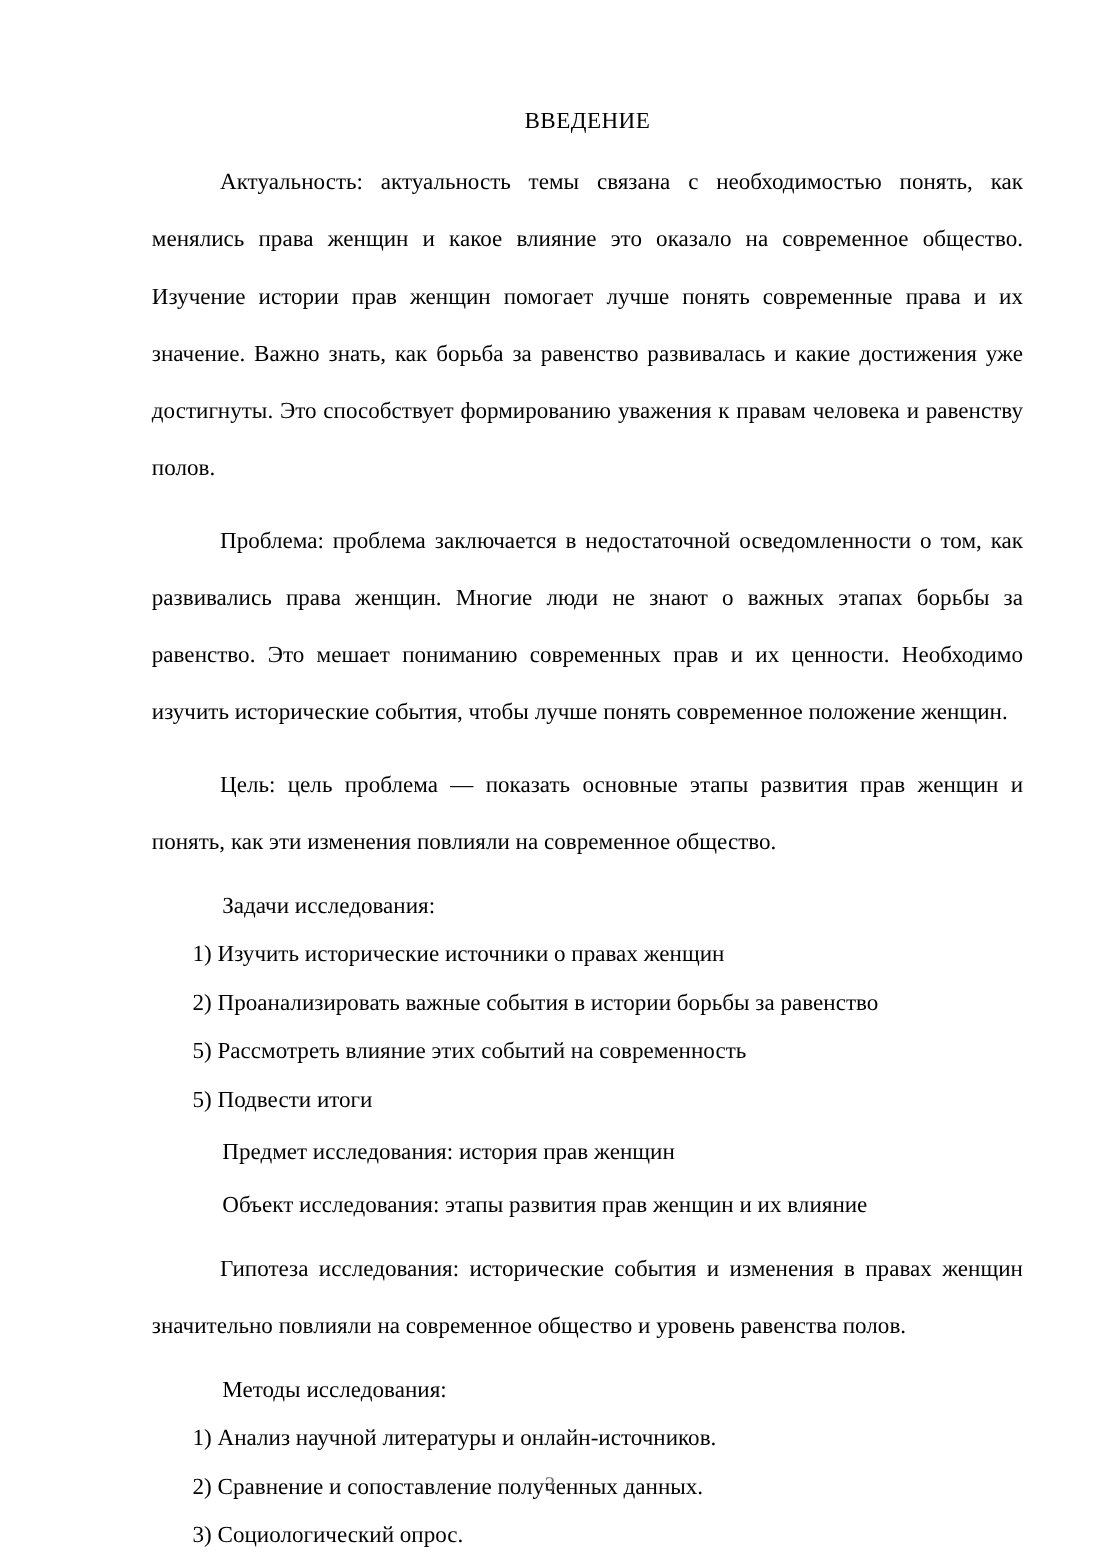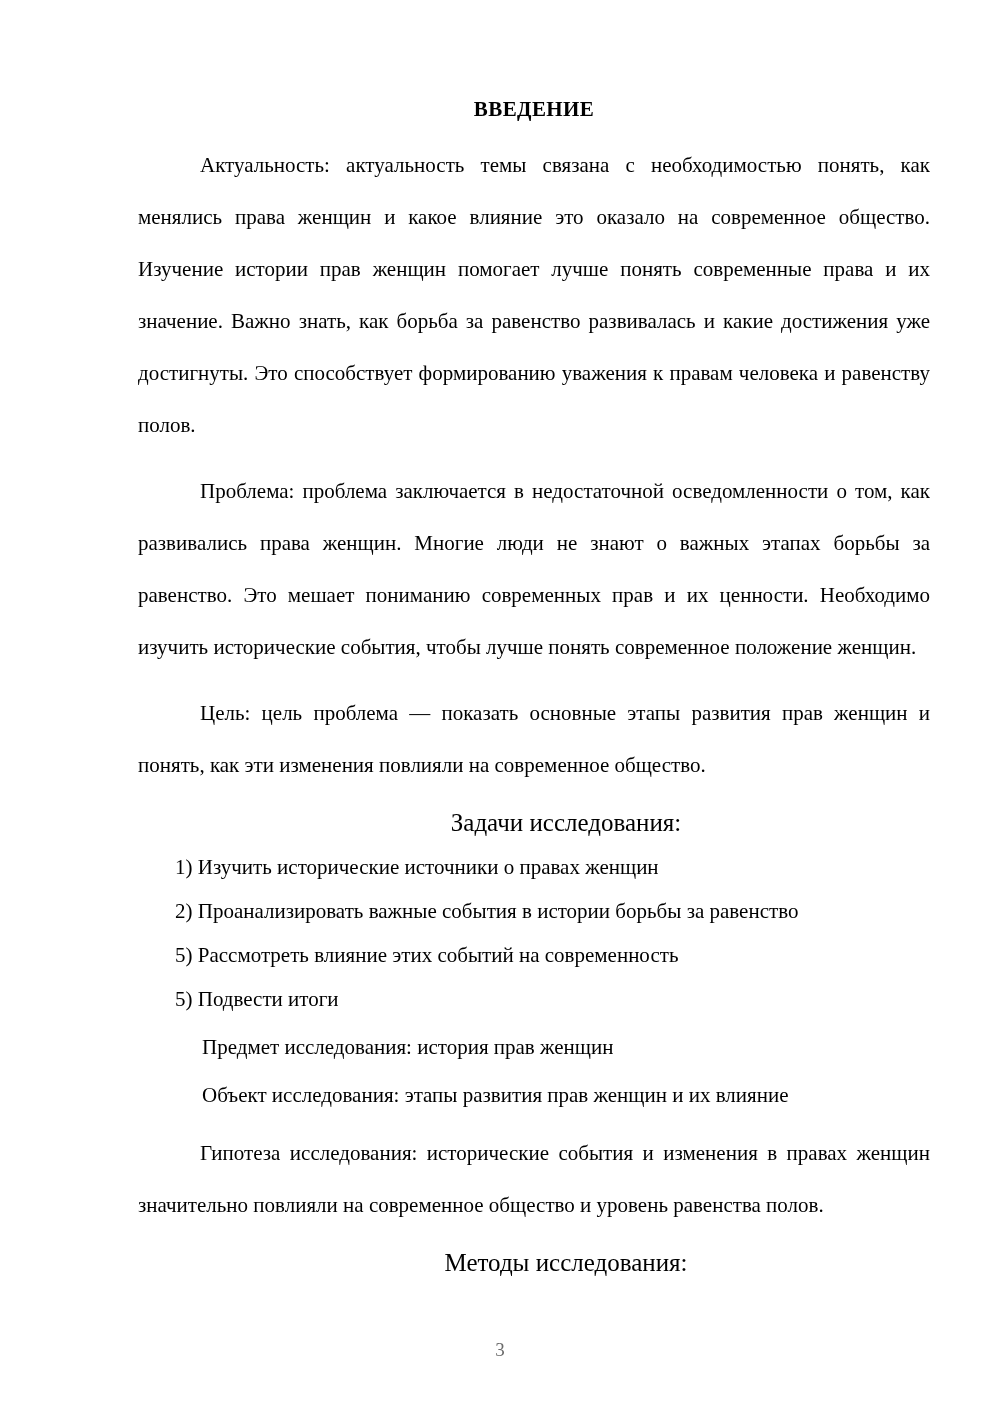--- a/index.html
+++ b/index.html
@@ -22,21 +22,21 @@
   }
   .content {
     position: absolute;
     left: 138px;
     top: 0;
     width: 792px;
   }
 
   .doc-title {
     font-size: 21px;
-    font-weight: bold;
+    font-weight: normal;
     text-align: center;
     letter-spacing: 0.4px;
     margin: 0;
     padding-top: 96px;
     line-height: 1.3;
   }
 
   .para {
     font-size: 21px;
     line-height: 52px;
@@ -45,23 +45,23 @@
     text-indent: 62px;
     margin: 0;
     padding-top: 14px;
     hyphens: none;
   }
   .para:first-of-type {
     padding-top: 16px;
   }
 
   .subhead {
-    font-size: 25px;
+    font-size: 21px;
     line-height: 36px;
-    text-align: center;
+    text-align: left;
     text-indent: 64px;
     margin: 0;
     padding-top: 14px;
   }
 
   .list {
     list-style: none;
     margin: 0;
     padding: 0;
     font-family: Liberation Serif, serif;
@@ -119,17 +119,22 @@
     </ul>
 
     <p class="labelled">Предмет исследования: история прав женщин</p>
 
     <p class="labelled">Объект исследования: этапы развития прав женщин и их влияние</p>
 
     <p class="para">Гипотеза исследования: исторические события и изменения в правах женщин значительно повлияли на современное общество и уровень равенства полов.</p>
 
     <p class="subhead">Методы исследования:</p>
 
+    <ul class="list">
+      <li class="list-item">1) Анализ научной литературы и онлайн-источников.</li>
+      <li class="list-item">2) Сравнение и сопоставление полученных данных.</li>
+      <li class="list-item">3) Социологический опрос.</li>
+    </ul>
 
   </div>
 
   <div class="page-number">3</div>
 </div>
 
 </body></html>

